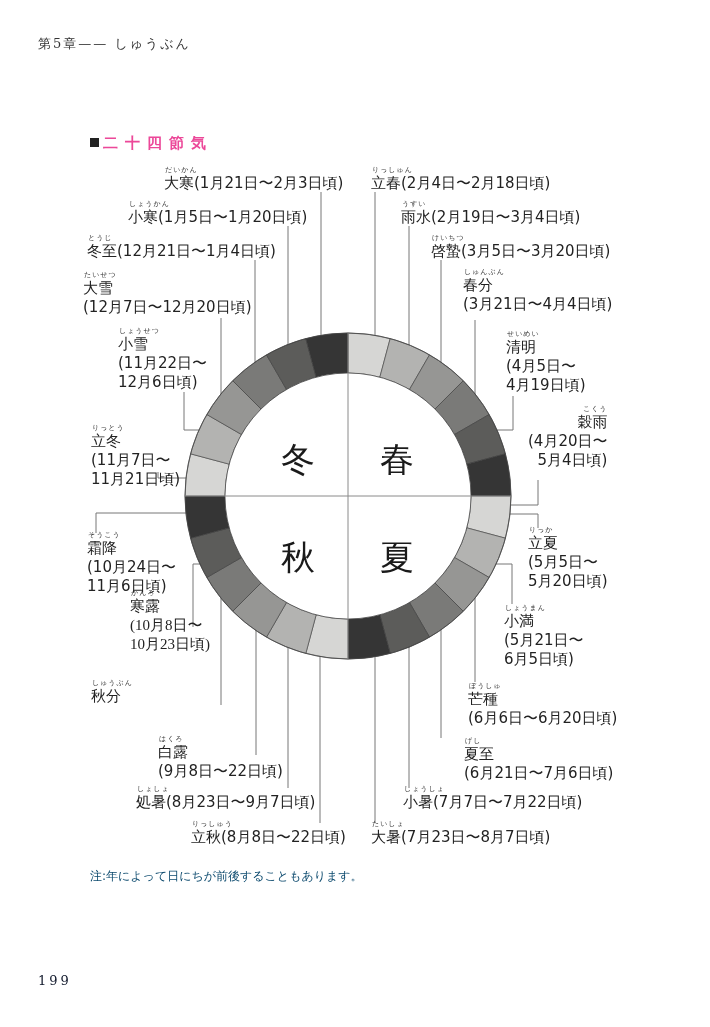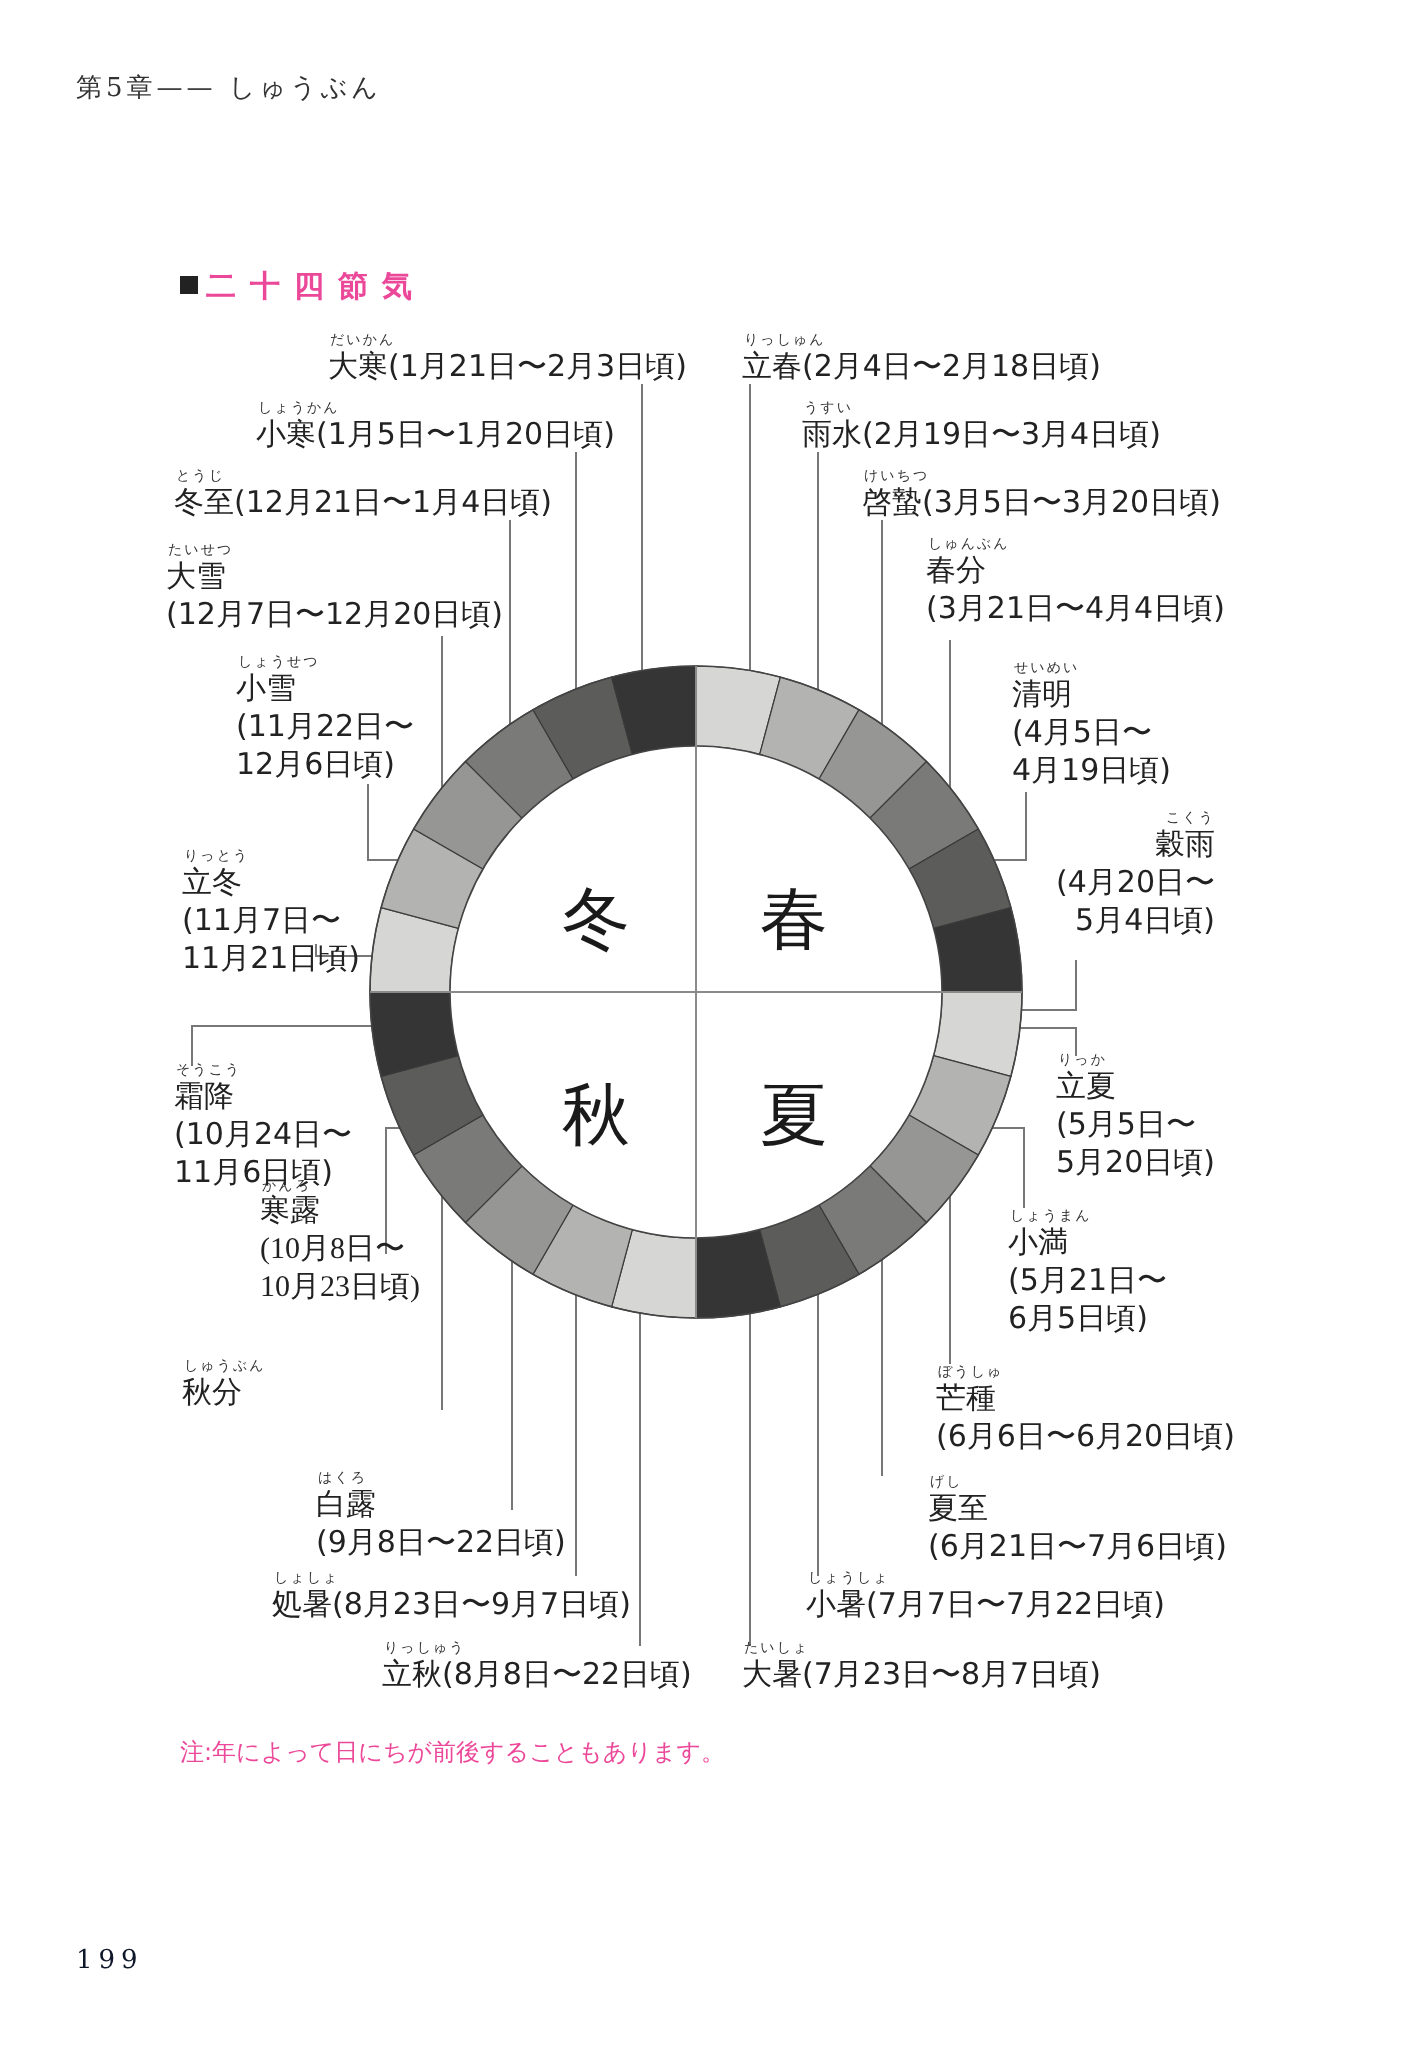--- a/index.html
+++ b/index.html
@@ -5,21 +5,21 @@
   html, body { margin: 0; padding: 0; background: #ffffff; }
   body { width: 710px; height: 1027px; position: relative; overflow: hidden;
          font-family: "DejaVu Sans", "Liberation Sans", sans-serif; color: #1e1e1e; }
   .running-head { position: absolute; left: 38px; top: 35px; font-family: "DejaVu Serif", "Liberation Serif", serif;
                   font-size: 13px; letter-spacing: 2px; color: #333; }
   .section-title { position: absolute; left: 90px; top: 134px; font-size: 15px; font-weight: bold; letter-spacing: 7px; color: #ec4899; }
   .section-title .sq { display: inline-block; width: 9px; height: 9px; background: #222; margin-right: 4px; vertical-align: 1px; }
   svg#wheel { position: absolute; left: 0; top: 0; }
   .lbl { position: absolute; font-size: 15px; line-height: 19px; white-space: nowrap; color: #222; }
   .lbl .ruby { display: block; font-size: 7px; line-height: 8px; letter-spacing: 1px; color: #333; margin-left: 1px; }
-  .note { position: absolute; left: 90px; top: 868px; font-size: 12px; color: #ec4899; }
+  .note { position: absolute; left: 90px; top: 868px; font-size: 12px; color: #0c4a6e; }
   .page-num { position: absolute; left: 38px; top: 973px; font-family: "DejaVu Serif", "Liberation Serif", serif; font-size: 13px; letter-spacing: 3px; color: #0f172a; }
   .season { font-family: "DejaVu Serif", "Liberation Serif", serif; font-size: 34px; fill: #1a1a1a; }
 </style>
 </head>
 <body>
 
 <div class="running-head">第5章—— しゅうぶん</div>
 
 <div class="section-title"><span class="sq"></span><span>二十四節気</span></div>
 

